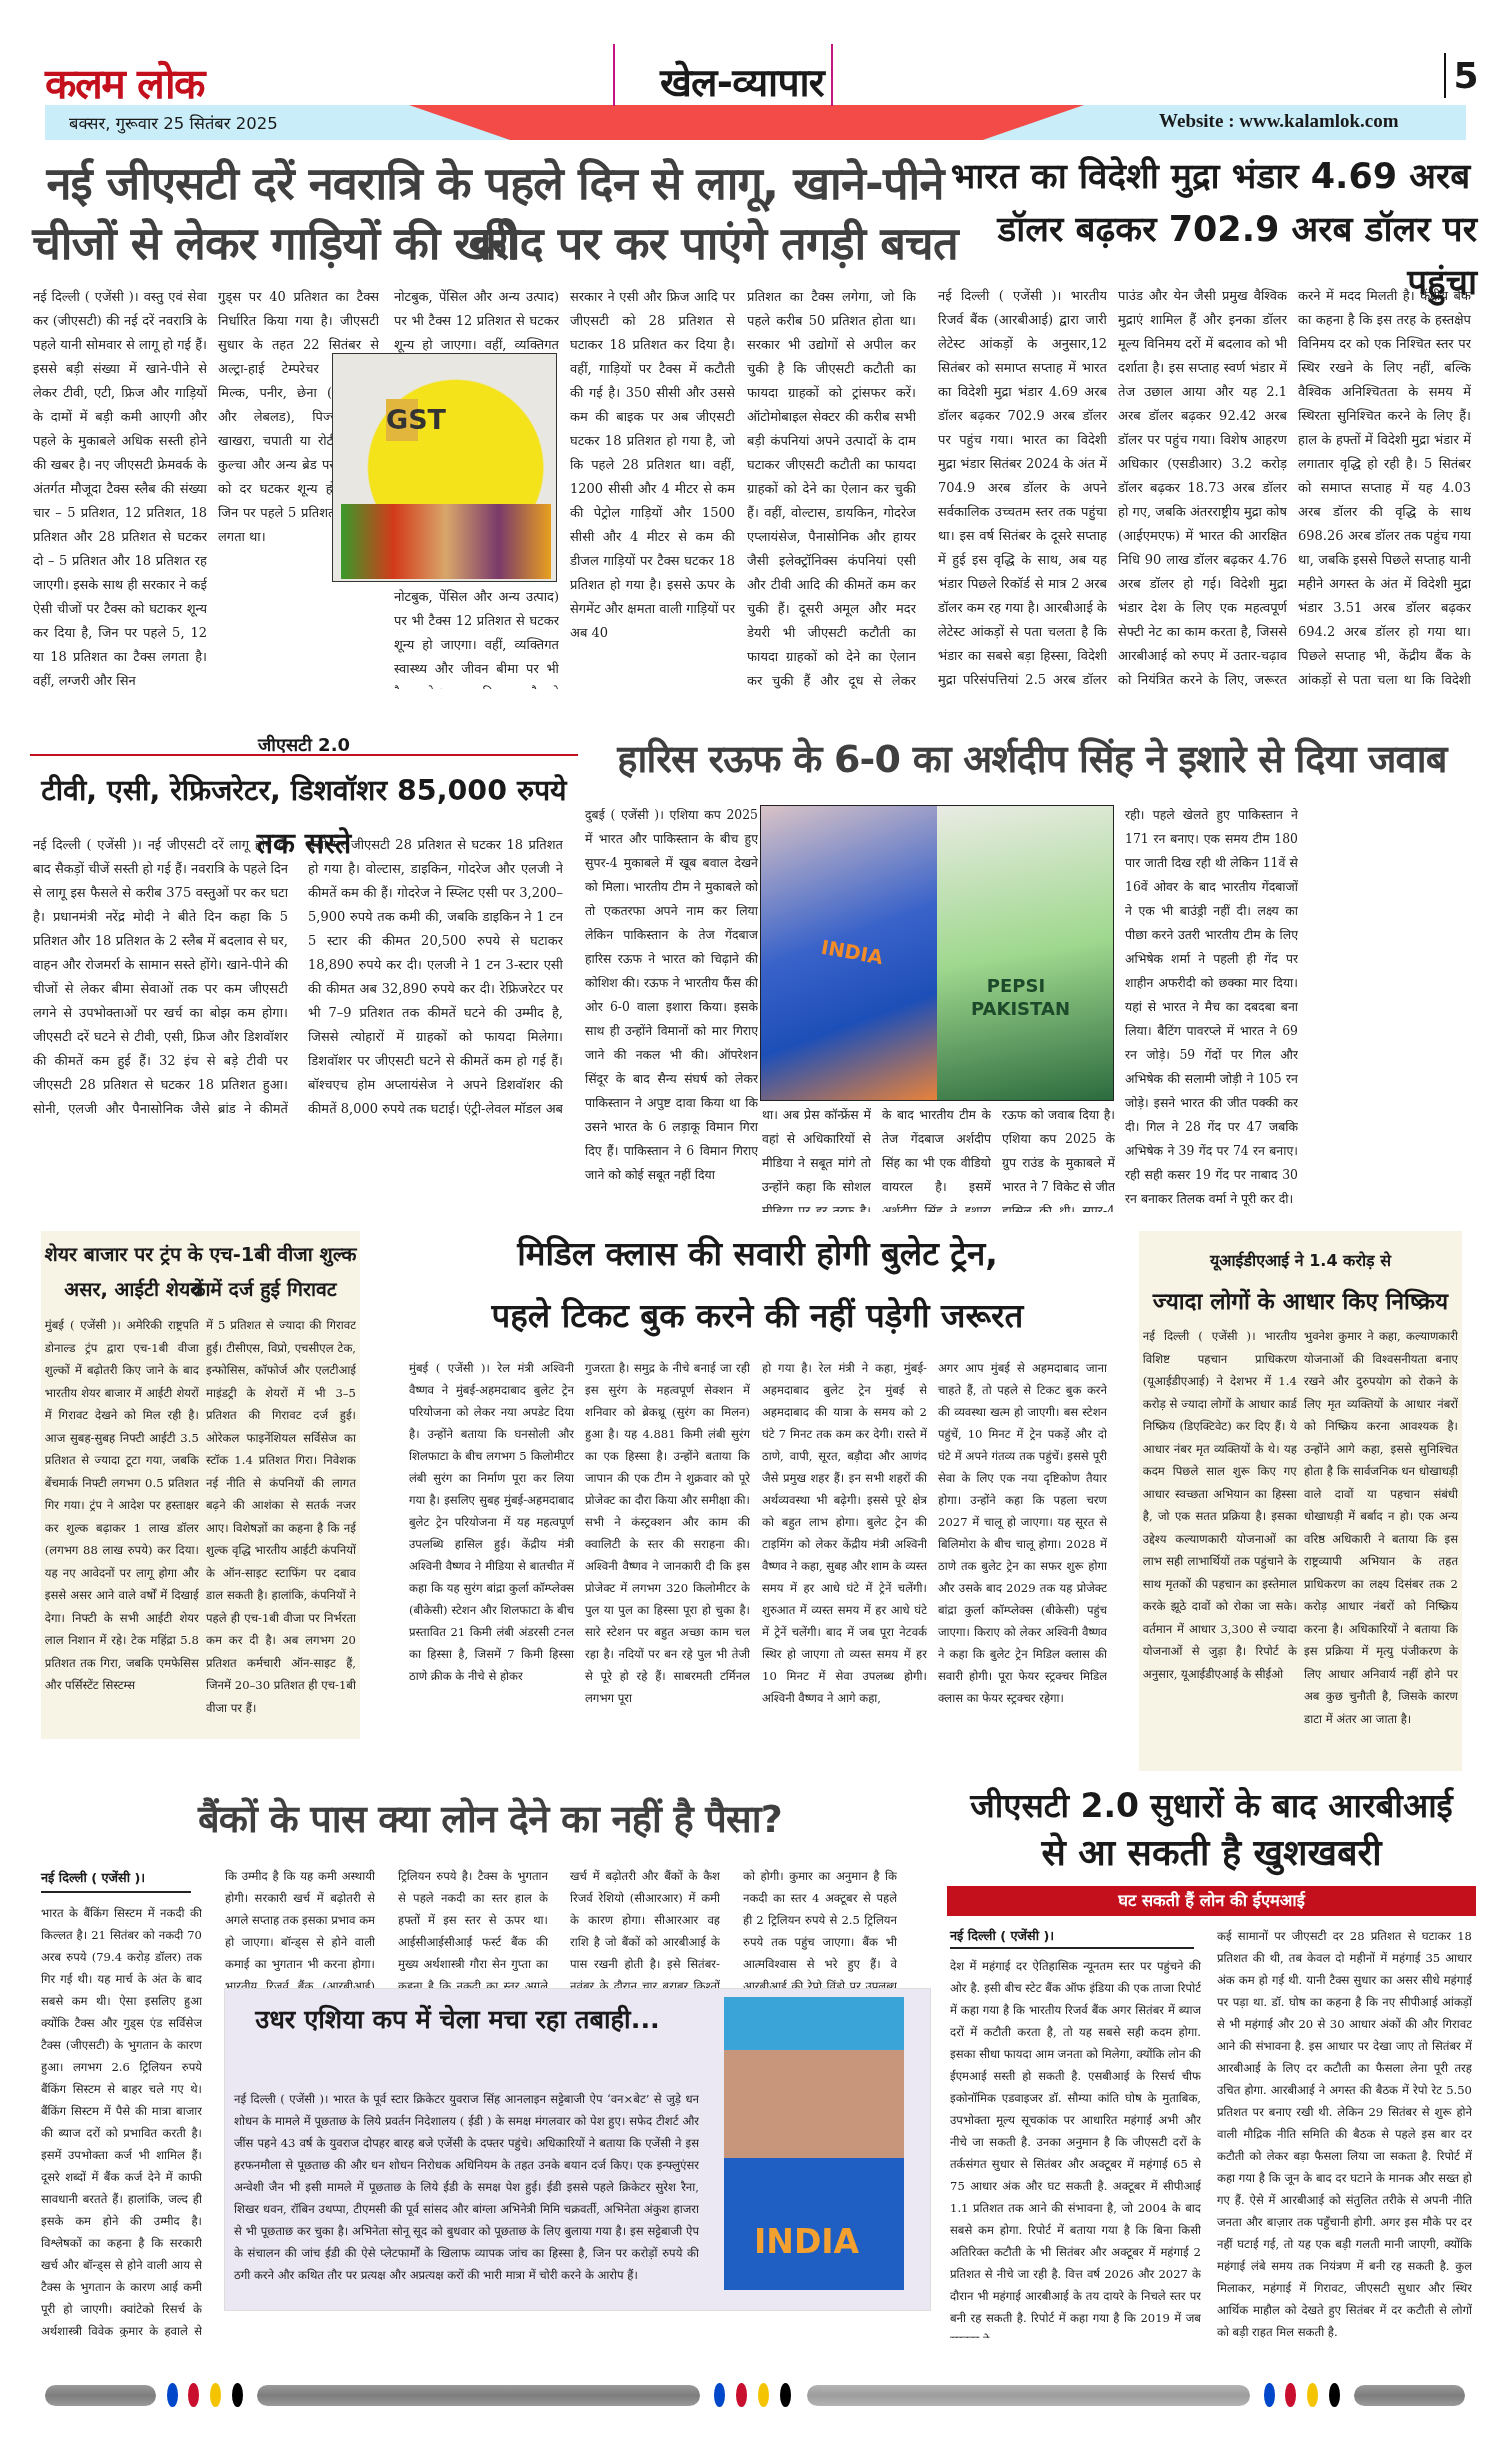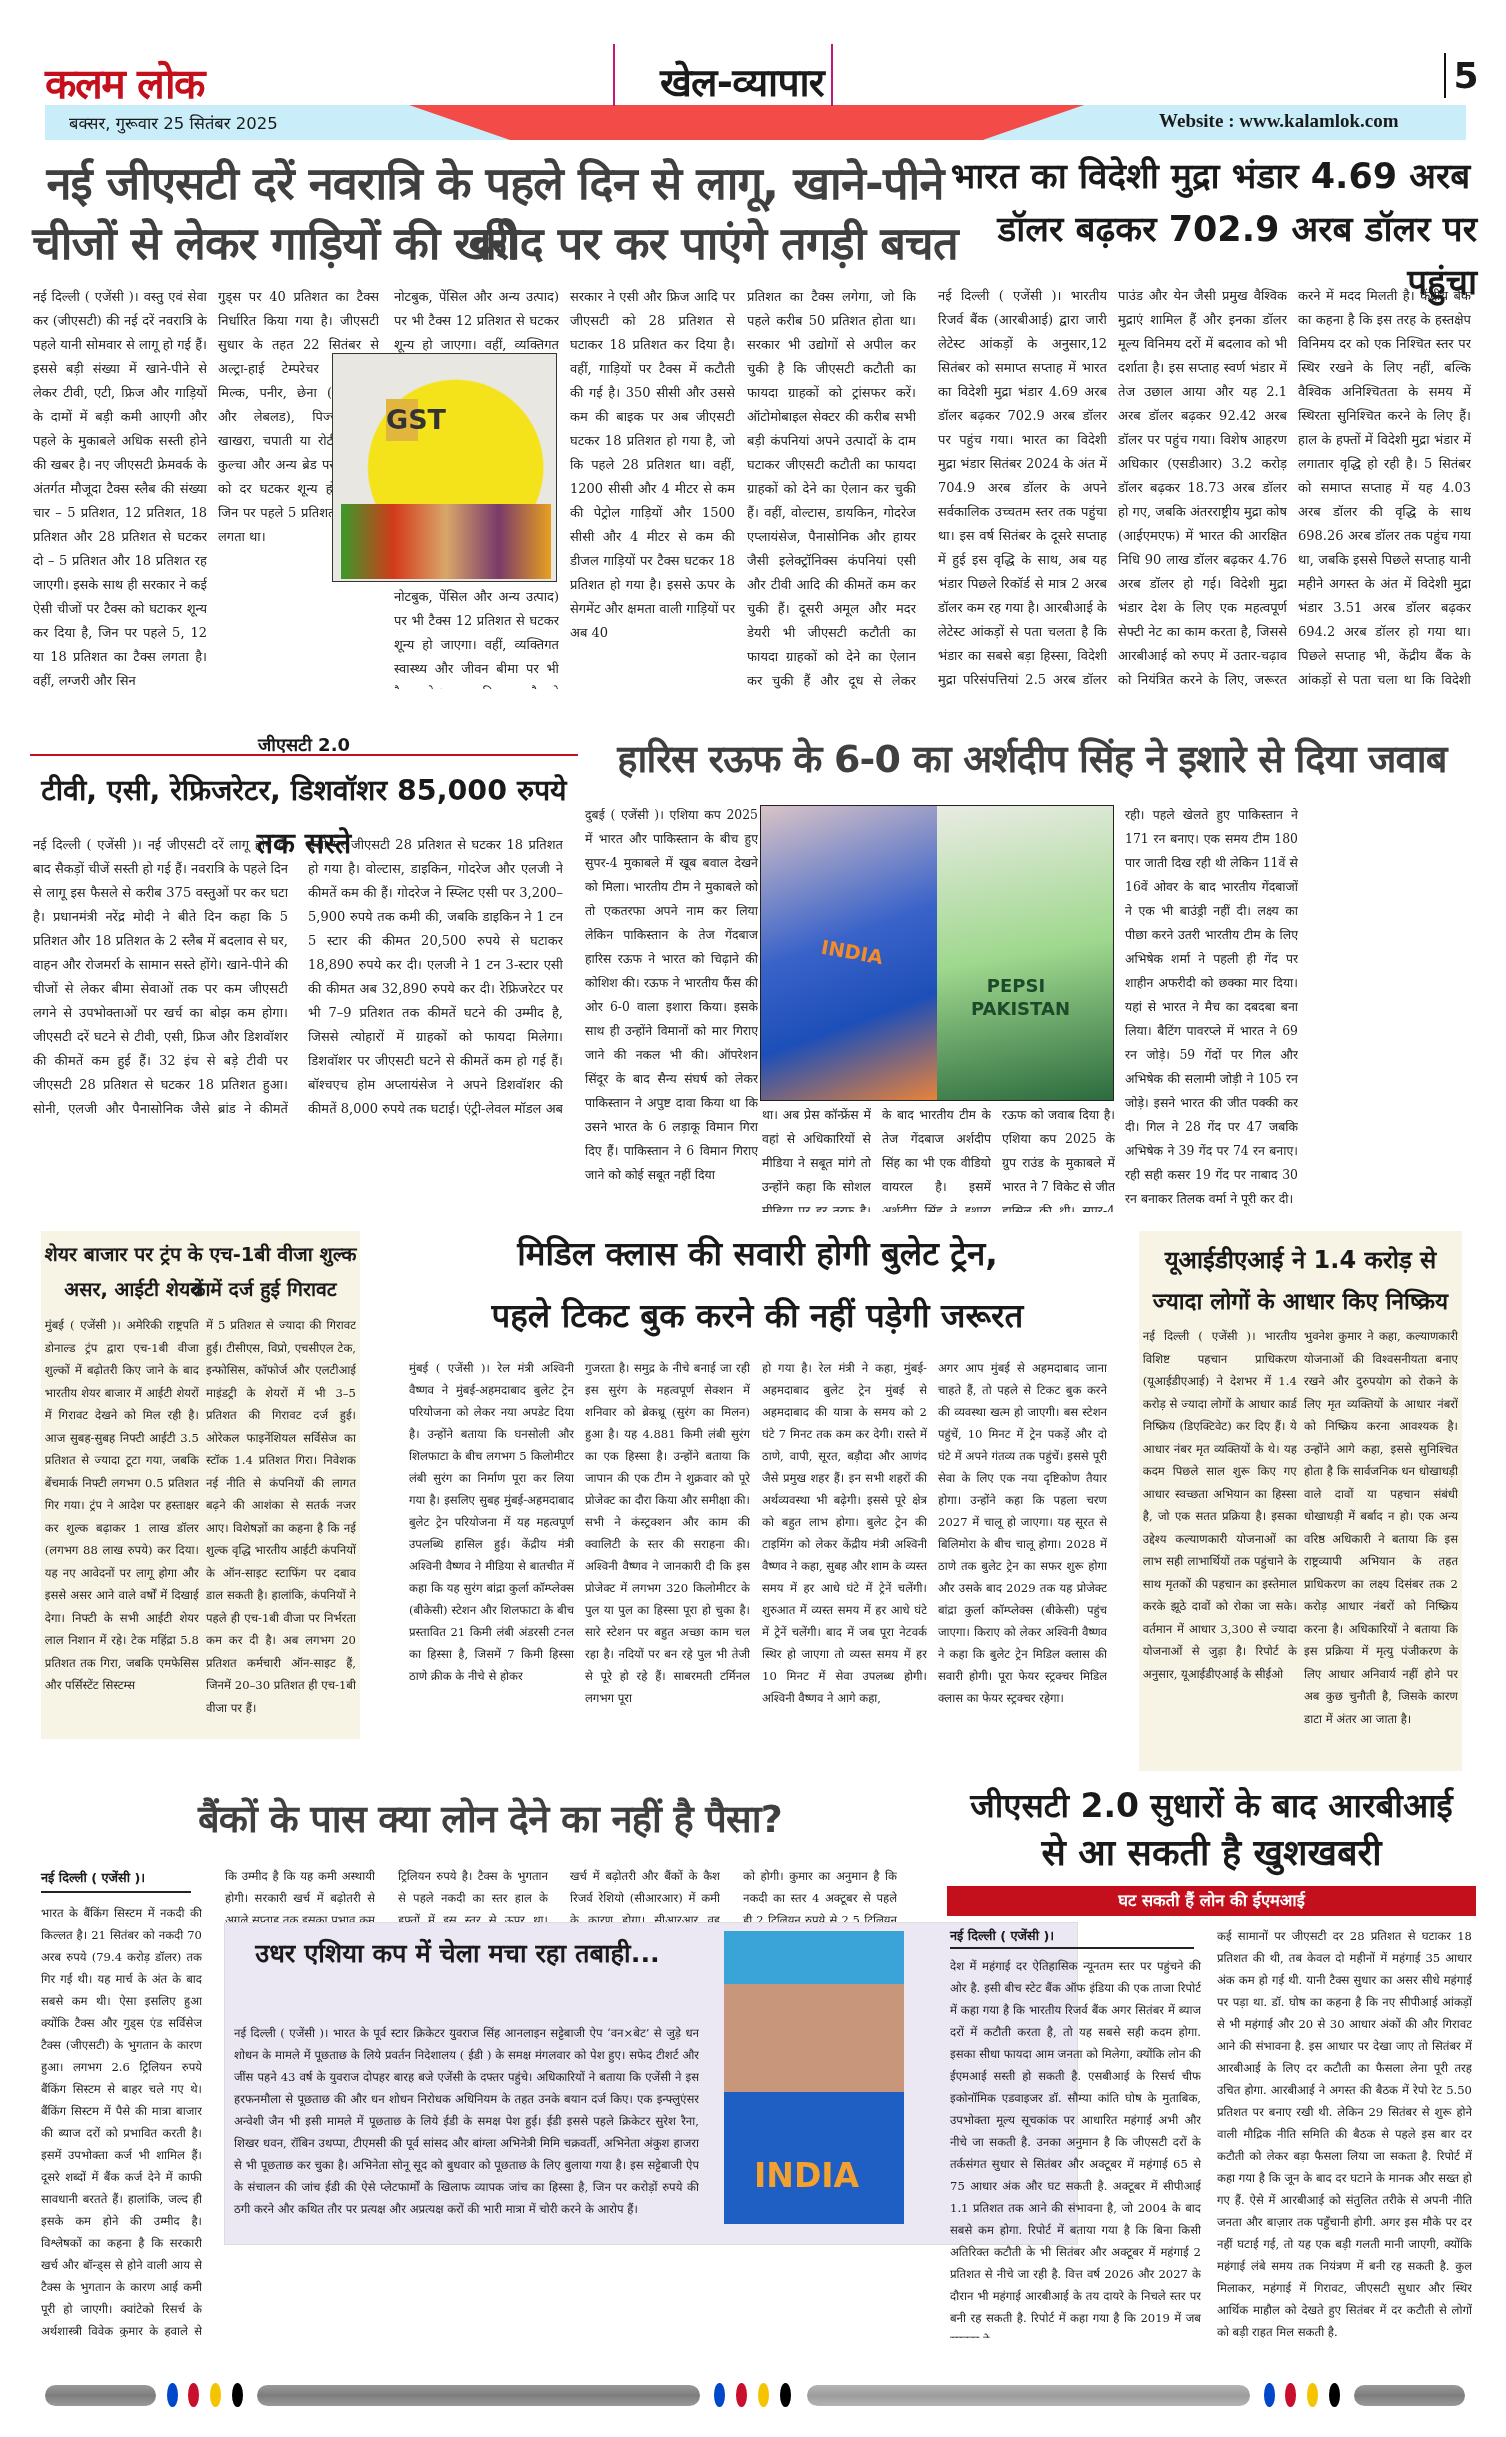--- a/index.html
+++ b/index.html
@@ -102,38 +102,38 @@
 <section>
   <div class="abs" style="left:405px;top:1223px;width:705px;font-size:33px;line-height:62px;text-align:center;font-weight:bold">मिडिल क्लास की सवारी होगी बुलेट ट्रेन,</div>
   <div class="abs" style="left:405px;top:1285px;width:705px;font-size:33px;line-height:62px;text-align:center;font-weight:bold">पहले टिकट बुक करने की नहीं पड़ेगी जरूरत</div>
   <div class="abs col" style="left:409px;top:1357px;width:165px;height:420px;font-size:11.6px;line-height:22px">मुंबई ( एजेंसी )। रेल मंत्री अश्विनी वैष्णव ने मुंबई-अहमदाबाद बुलेट ट्रेन परियोजना को लेकर नया अपडेट दिया है। उन्होंने बताया कि घनसोली और शिलफाटा के बीच लगभग 5 किलोमीटर लंबी सुरंग का निर्माण पूरा कर लिया गया है। इसलिए सुबह मुंबई-अहमदाबाद बुलेट ट्रेन परियोजना में यह महत्वपूर्ण उपलब्धि हासिल हुई। केंद्रीय मंत्री अश्विनी वैष्णव ने मीडिया से बातचीत में कहा कि यह सुरंग बांद्रा कुर्ला कॉम्प्लेक्स (बीकेसी) स्टेशन और शिलफाटा के बीच प्रस्तावित 21 किमी लंबी अंडरसी टनल का हिस्सा है, जिसमें 7 किमी हिस्सा ठाणे क्रीक के नीचे से होकर</div>
   <div class="abs col" style="left:585px;top:1357px;width:165px;height:420px;font-size:11.6px;line-height:22px">गुजरता है। समुद्र के नीचे बनाई जा रही इस सुरंग के महत्वपूर्ण सेक्शन में शनिवार को ब्रेकथ्रू (सुरंग का मिलन) हुआ है। यह 4.881 किमी लंबी सुरंग का एक हिस्सा है। उन्होंने बताया कि जापान की एक टीम ने शुक्रवार को पूरे प्रोजेक्ट का दौरा किया और समीक्षा की। सभी ने कंस्ट्रक्शन और काम की क्वालिटी के स्तर की सराहना की। अश्विनी वैष्णव ने जानकारी दी कि इस प्रोजेक्ट में लगभग 320 किलोमीटर के पुल या पुल का हिस्सा पूरा हो चुका है। सारे स्टेशन पर बहुत अच्छा काम चल रहा है। नदियों पर बन रहे पुल भी तेजी से पूरे हो रहे हैं। साबरमती टर्मिनल लगभग पूरा</div>
   <div class="abs col" style="left:762px;top:1357px;width:165px;height:420px;font-size:11.6px;line-height:22px">हो गया है। रेल मंत्री ने कहा, मुंबई-अहमदाबाद बुलेट ट्रेन मुंबई से अहमदाबाद की यात्रा के समय को 2 घंटे 7 मिनट तक कम कर देगी। रास्ते में ठाणे, वापी, सूरत, बड़ौदा और आणंद जैसे प्रमुख शहर हैं। इन सभी शहरों की अर्थव्यवस्था भी बढ़ेगी। इससे पूरे क्षेत्र को बहुत लाभ होगा। बुलेट ट्रेन की टाइमिंग को लेकर केंद्रीय मंत्री अश्विनी वैष्णव ने कहा, सुबह और शाम के व्यस्त समय में हर आधे घंटे में ट्रेनें चलेंगी। शुरुआत में व्यस्त समय में हर आधे घंटे में ट्रेनें चलेंगी। बाद में जब पूरा नेटवर्क स्थिर हो जाएगा तो व्यस्त समय में हर 10 मिनट में सेवा उपलब्ध होगी। अश्विनी वैष्णव ने आगे कहा,</div>
   <div class="abs col" style="left:938px;top:1357px;width:169px;height:420px;font-size:11.6px;line-height:22px">अगर आप मुंबई से अहमदाबाद जाना चाहते हैं, तो पहले से टिकट बुक करने की व्यवस्था खत्म हो जाएगी। बस स्टेशन पहुंचें, 10 मिनट में ट्रेन पकड़ें और दो घंटे में अपने गंतव्य तक पहुंचें। इससे पूरी सेवा के लिए एक नया दृष्टिकोण तैयार होगा। उन्होंने कहा कि पहला चरण 2027 में चालू हो जाएगा। यह सूरत से बिलिमोरा के बीच चालू होगा। 2028 में ठाणे तक बुलेट ट्रेन का सफर शुरू होगा और उसके बाद 2029 तक यह प्रोजेक्ट बांद्रा कुर्ला कॉम्प्लेक्स (बीकेसी) पहुंच जाएगा। किराए को लेकर अश्विनी वैष्णव ने कहा कि बुलेट ट्रेन मिडिल क्लास की सवारी होगी। पूरा फेयर स्ट्रक्चर मिडिल क्लास का फेयर स्ट्रक्चर रहेगा।</div>
 </section>
 
 <section class="abs panel" style="left:1139px;top:1231px;width:323px;height:540px">
-  <div style="position:absolute;left:0;top:9px;width:323px;font-size:24px;line-height:41px;text-align:center;font-weight:bold">यूआईडीएआई ने 1.4 करोड़ से</div>
+  <div style="position:absolute;left:0;top:9px;width:323px;font-size:16px;line-height:41px;text-align:center;font-weight:bold">यूआईडीएआई ने 1.4 करोड़ से</div>
   <div style="position:absolute;left:0;top:50px;width:323px;font-size:22.5px;line-height:41px;text-align:center;font-weight:bold">ज्यादा लोगों के आधार किए निष्क्रिय</div>
   <div class="col" style="position:absolute;left:3.8px;top:94px;width:154px;height:439px;font-size:11.6px;line-height:22.5px">नई दिल्ली ( एजेंसी )। भारतीय विशिष्ट पहचान प्राधिकरण (यूआईडीएआई) ने देशभर में 1.4 करोड़ से ज्यादा लोगों के आधार कार्ड निष्क्रिय (डिएक्टिवेट) कर दिए हैं। ये आधार नंबर मृत व्यक्तियों के थे। यह कदम पिछले साल शुरू किए गए आधार स्वच्छता अभियान का हिस्सा है, जो एक सतत प्रक्रिया है। इसका उद्देश्य कल्याणकारी योजनाओं का लाभ सही लाभार्थियों तक पहुंचाने के साथ मृतकों की पहचान का इस्तेमाल करके झूठे दावों को रोका जा सके। वर्तमान में आधार 3,300 से ज्यादा योजनाओं से जुड़ा है। रिपोर्ट के अनुसार, यूआईडीएआई के सीईओ</div>
   <div class="col" style="position:absolute;left:165px;top:94px;width:154px;height:439px;font-size:11.6px;line-height:22.5px">भुवनेश कुमार ने कहा, कल्याणकारी योजनाओं की विश्वसनीयता बनाए रखने और दुरुपयोग को रोकने के लिए मृत व्यक्तियों के आधार नंबरों को निष्क्रिय करना आवश्यक है। उन्होंने आगे कहा, इससे सुनिश्चित होता है कि सार्वजनिक धन धोखाधड़ी वाले दावों या पहचान संबंधी धोखाधड़ी में बर्बाद न हो। एक अन्य वरिष्ठ अधिकारी ने बताया कि इस राष्ट्रव्यापी अभियान के तहत प्राधिकरण का लक्ष्य दिसंबर तक 2 करोड़ आधार नंबरों को निष्क्रिय करना है। अधिकारियों ने बताया कि इस प्रक्रिया में मृत्यु पंजीकरण के लिए आधार अनिवार्य नहीं होने पर अब कुछ चुनौती है, जिसके कारण डाटा में अंतर आ जाता है।</div>
 </section>
 
 <section>
   <div class="abs hl" style="left:34px;top:1782px;width:912px;font-size:38px;line-height:75px">बैंकों के पास क्या लोन देने का नहीं है पैसा?</div>
   <div class="abs" style="left:41px;top:1868px;width:158px;font-size:12.8px;font-weight:bold">नई दिल्ली ( एजेंसी )।</div>
   <div class="abs" style="left:41px;top:1891px;width:150px;height:2.3px;background:#222"></div>
   <div class="abs col" style="left:41px;top:1902px;width:161px;height:435px;font-size:11.6px;line-height:22px">भारत के बैंकिंग सिस्टम में नकदी की किल्लत है। 21 सितंबर को नकदी 70 अरब रुपये (79.4 करोड़ डॉलर) तक गिर गई थी। यह मार्च के अंत के बाद सबसे कम थी। ऐसा इसलिए हुआ क्योंकि टैक्स और गुड्स एंड सर्विसेज टैक्स (जीएसटी) के भुगतान के कारण हुआ। लगभग 2.6 ट्रिलियन रुपये बैंकिंग सिस्टम से बाहर चले गए थे। बैंकिंग सिस्टम में पैसे की मात्रा बाजार की ब्याज दरों को प्रभावित करती है। इसमें उपभोक्ता कर्ज भी शामिल हैं। दूसरे शब्दों में बैंक कर्ज देने में काफी सावधानी बरतते हैं। हालांकि, जल्द ही इसके कम होने की उम्मीद है। विश्लेषकों का कहना है कि सरकारी खर्च और बॉन्ड्स से होने वाली आय से टैक्स के भुगतान के कारण आई कमी पूरी हो जाएगी। क्वांटेको रिसर्च के अर्थशास्त्री विवेक कुमार के हवाले से बताया</div>
   <div class="abs col" style="left:225px;top:1865px;width:150px;height:146px;font-size:11.6px;line-height:22px">कि उम्मीद है कि यह कमी अस्थायी होगी। सरकारी खर्च में बढ़ोतरी से अगले सप्ताह तक इसका प्रभाव कम हो जाएगा। बॉन्ड्स से होने वाली कमाई का भुगतान भी करना होगा। भारतीय रिजर्व बैंक (आरबीआई) बैंकों को जमा राशि का लगभग 1% नकदी रखने में सहज है। यह लगभग 2.5</div>
   <div class="abs col" style="left:398px;top:1865px;width:150px;height:146px;font-size:11.6px;line-height:22px">ट्रिलियन रुपये है। टैक्स के भुगतान से पहले नकदी का स्तर हाल के हफ्तों में इस स्तर से ऊपर था। आईसीआईसीआई फर्स्ट बैंक की मुख्य अर्थशास्त्री गौरा सेन गुप्ता का कहना है कि नकदी का स्तर अगले कुछ हफ्तों में अक्टूबर तक बढ़ने की उम्मीद है। ऐसा सरकारी</div>
   <div class="abs col" style="left:570px;top:1865px;width:150px;height:146px;font-size:11.6px;line-height:22px">खर्च में बढ़ोतरी और बैंकों के कैश रिजर्व रेशियो (सीआरआर) में कमी के कारण होगा। सीआरआर वह राशि है जो बैंकों को आरबीआई के पास रखनी होती है। इसे सितंबर-नवंबर के दौरान चार बराबर किश्तों में कुल एक प्रतिशत तक कम किया जाएगा। अगली कटौती 4 अक्टूबर</div>
   <div class="abs col" style="left:743px;top:1865px;width:154px;height:146px;font-size:11.6px;line-height:22px">को होगी। कुमार का अनुमान है कि नकदी का स्तर 4 अक्टूबर से पहले ही 2 ट्रिलियन रुपये से 2.5 ट्रिलियन रुपये तक पहुंच जाएगा। बैंक भी आत्मविश्वास से भरे हुए हैं। वे आरबीआई की रेपो विंडो पर उपलब्ध धन का केवल एक छोटा सा हिस्सा ही उधार ले रहे हैं।</div>
 </section>
 
-<section class="abs panel2" style="left:224px;top:1922px;width:854px;height:323px">
+<section class="abs panel2" style="left:224px;top:1988px;width:707px;height:323px">
   <div style="position:absolute;left:7.5px;top:7.5px;width:450px;font-size:25.5px;line-height:44px;text-align:center;font-weight:bold">उधर एशिया कप में चेला मचा रहा तबाही...</div>
   <div class="col" style="position:absolute;left:9px;top:99px;width:465px;height:218px;font-size:11.6px;line-height:22px">नई दिल्ली ( एजेंसी )। भारत के पूर्व स्टार क्रिकेटर युवराज सिंह आनलाइन सट्टेबाजी ऐप ‘वन×बेट’ से जुड़े धन शोधन के मामले में पूछताछ के लिये प्रवर्तन निदेशालय ( ईडी ) के समक्ष मंगलवार को पेश हुए। सफेद टीशर्ट और जींस पहने 43 वर्ष के युवराज दोपहर बारह बजे एजेंसी के दफ्तर पहुंचे। अधिकारियों ने बताया कि एजेंसी ने इस हरफनमौला से पूछताछ की और धन शोधन निरोधक अधिनियम के तहत उनके बयान दर्ज किए। एक इन्फ्लुएंसर अन्वेशी जैन भी इसी मामले में पूछताछ के लिये ईडी के समक्ष पेश हुई। ईडी इससे पहले क्रिकेटर सुरेश रैना, शिखर धवन, रॉबिन उथप्पा, टीएमसी की पूर्व सांसद और बांग्ला अभिनेत्री मिमि चक्रवर्ती, अभिनेता अंकुश हाजरा से भी पूछताछ कर चुका है। अभिनेता सोनू सूद को बुधवार को पूछताछ के लिए बुलाया गया है। इस सट्टेबाजी ऐप के संचालन की जांच ईडी की ऐसे प्लेटफार्मों के खिलाफ व्यापक जांच का हिस्सा है, जिन पर करोड़ों रुपये की ठगी करने और कथित तौर पर प्रत्यक्ष और अप्रत्यक्ष करों की भारी मात्रा में चोरी करने के आरोप हैं।</div>
   <div class="photo" style="position:absolute;left:499px;top:7.5px;width:180px;height:293px;background:linear-gradient(180deg,#3aa4d8 0 18%,#c8967a 18% 55%,#1f5fc4 55%)">
     <div style="position:absolute;left:30px;top:225px;font-size:33px;font-weight:bold;color:#f2a030">INDIA</div>
   </div>
 </section>
 
 <section>
   <div class="abs" style="left:947px;top:1782px;width:529px;font-size:33px;line-height:47px;text-align:center;font-weight:bold">जीएसटी 2.0 सुधारों के बाद आरबीआई</div>
   <div class="abs" style="left:947px;top:1829px;width:529px;font-size:36px;line-height:47px;text-align:center;font-weight:bold">से आ सकती है खुशखबरी</div>

